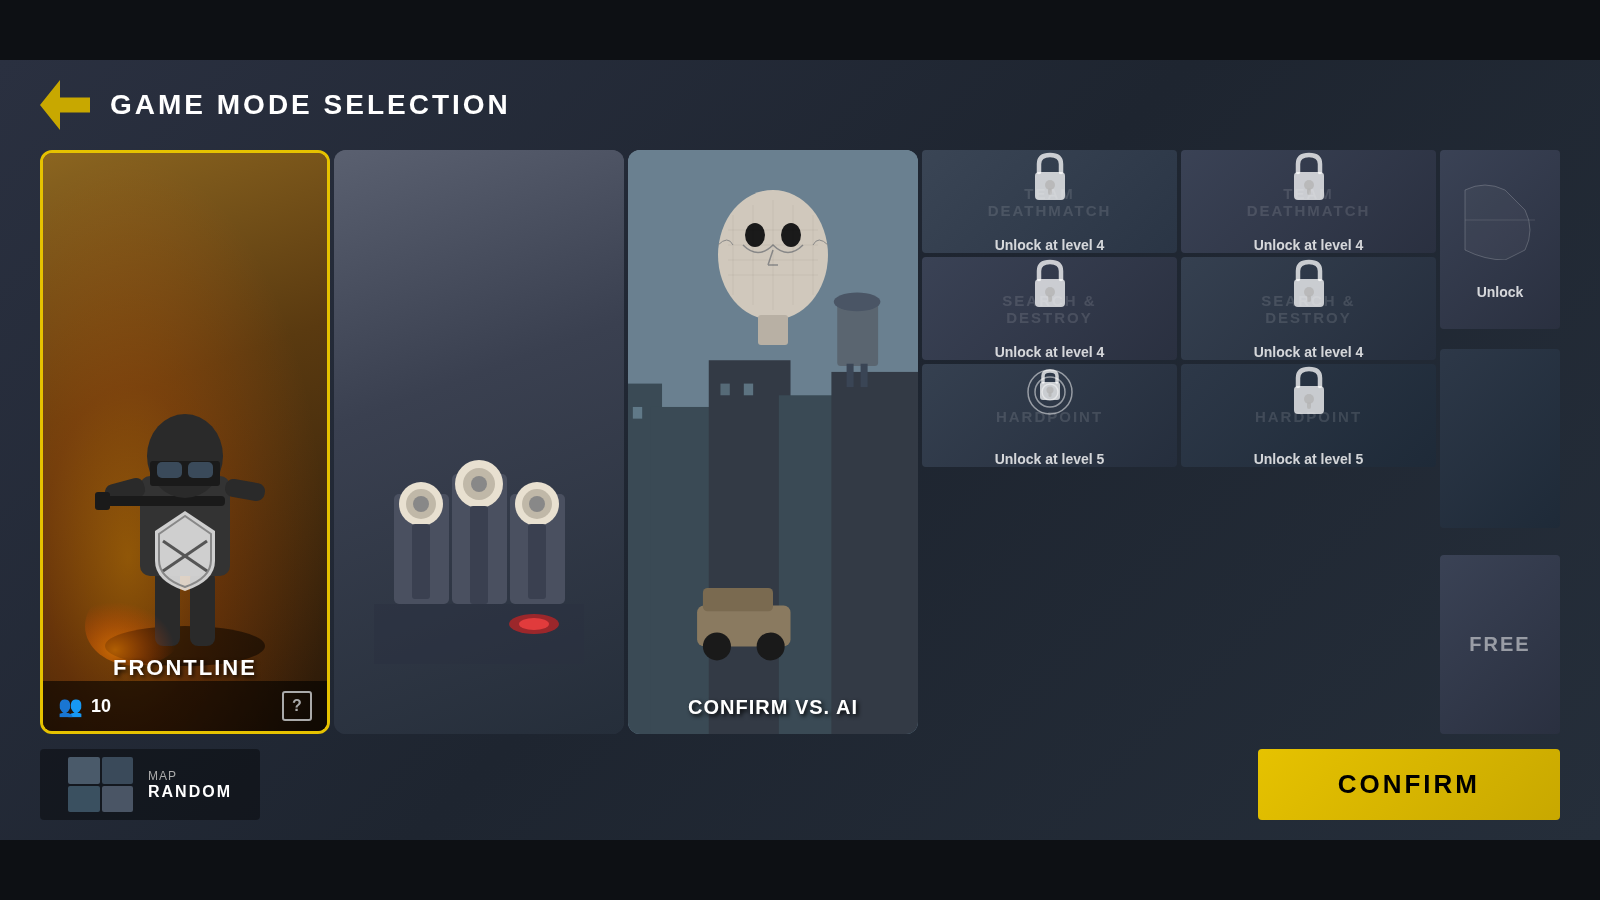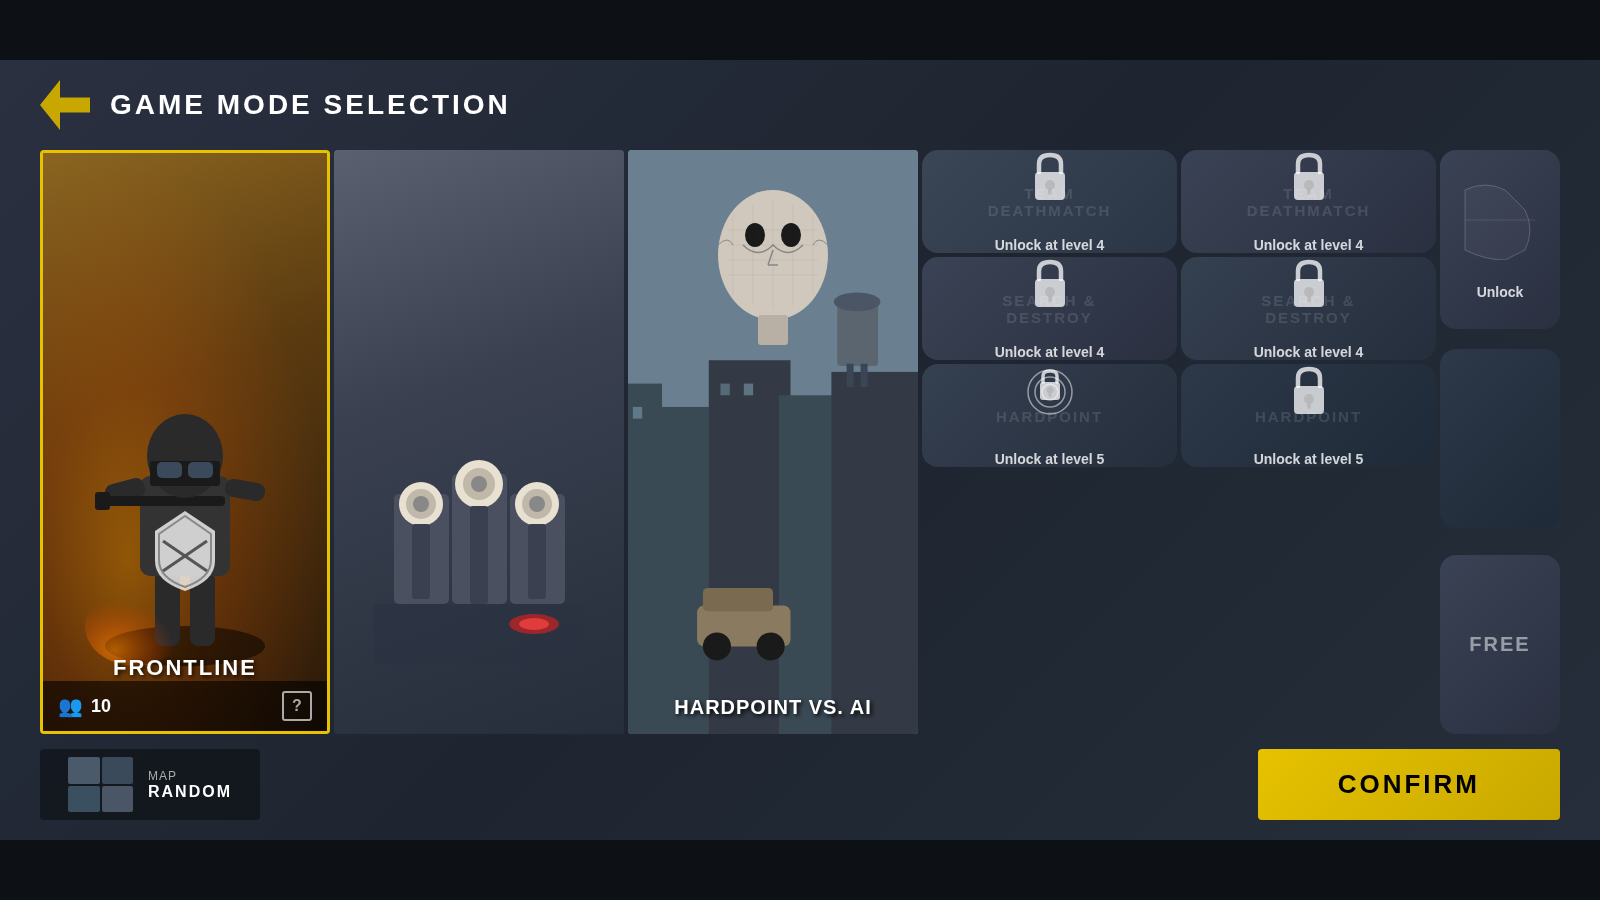--- a/index.html
+++ b/index.html
@@ -67,21 +67,21 @@
     .content-area {
       display: flex;
       flex: 1;
       gap: 4px;
       overflow: hidden;
     }
 
     
     .mode-card {
       position: relative;
-      border-radius: 4px;
+      border-radius: 12px;
       overflow: hidden;
       cursor: pointer;
       display: flex;
       flex-direction: column;
       justify-content: flex-end;
     }
 
     .mode-card.selected {
       border: 3px solid #e6c200;
     }
@@ -177,21 +177,21 @@
       text-align: center;
       font-size: 20px;
       font-weight: 900;
       color: #ffffff;
       letter-spacing: 1px;
       text-shadow: 2px 2px 4px rgba(0,0,0,0.9);
     }
 
     .locked-card {
       background: linear-gradient(135deg, #3a4255 0%, #2a3040 100%);
-      border-radius: 16px;
+      border-radius: 4px;
       display: flex;
       flex-direction: column;
       align-items: center;
       justify-content: center;
       position: relative;
       overflow: hidden;
       cursor: not-allowed;
     }
 
     .locked-card.free-card {
@@ -496,21 +496,21 @@
 
         <path d="M30 40 L30 120 M50 30 L50 130 M70 25 L70 135 M90 30 L90 130 M110 40 L110 120" stroke="rgba(0,0,0,0.1)" stroke-width="0.5"></path>
         <path d="M25 55 L115 55 M25 70 L115 70 M25 85 L115 85 M25 100 L115 100" stroke="rgba(0,0,0,0.1)" stroke-width="0.5"></path>
 
         <path d="M15 70 Q25 60 30 70" stroke="#888" stroke-width="1" fill="none"></path>
         <path d="M125 70 Q115 60 110 70" stroke="#888" stroke-width="1" fill="none"></path>
 
         <rect x="55" y="140" width="30" height="30" rx="3" fill="#b8b0a4"></rect>
       </svg>
 
-      <div class="practice-label">HARDPOINT VS. AI</div>
+      <div class="practice-label">CONFIRM VS. AI</div>
     </div>
 
     <div class="right-section">
 
       <div class="right-col">
 
         <div class="locked-card team-deathmatch-bg">
           <span class="mode-bg-text">TEAM<br>DEATHMATCH</span>
           <svg width="50" height="55" viewBox="0 0 50 55" style="margin-bottom:8px;">
             <rect x="10" y="22" width="30" height="28" rx="4" fill="rgba(255,255,255,0.75)"></rect>

